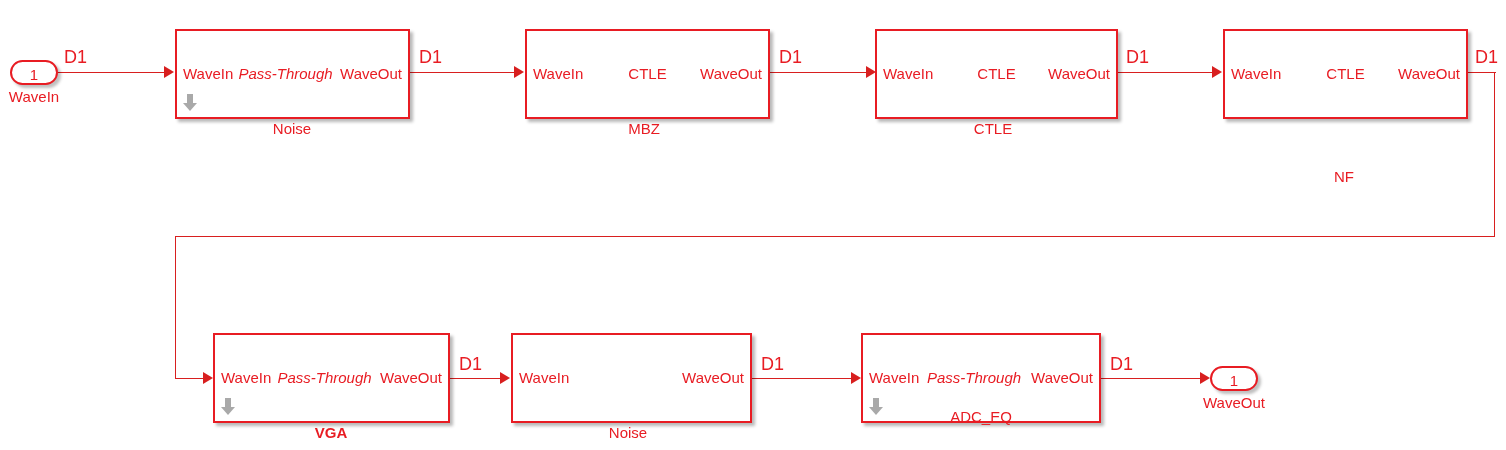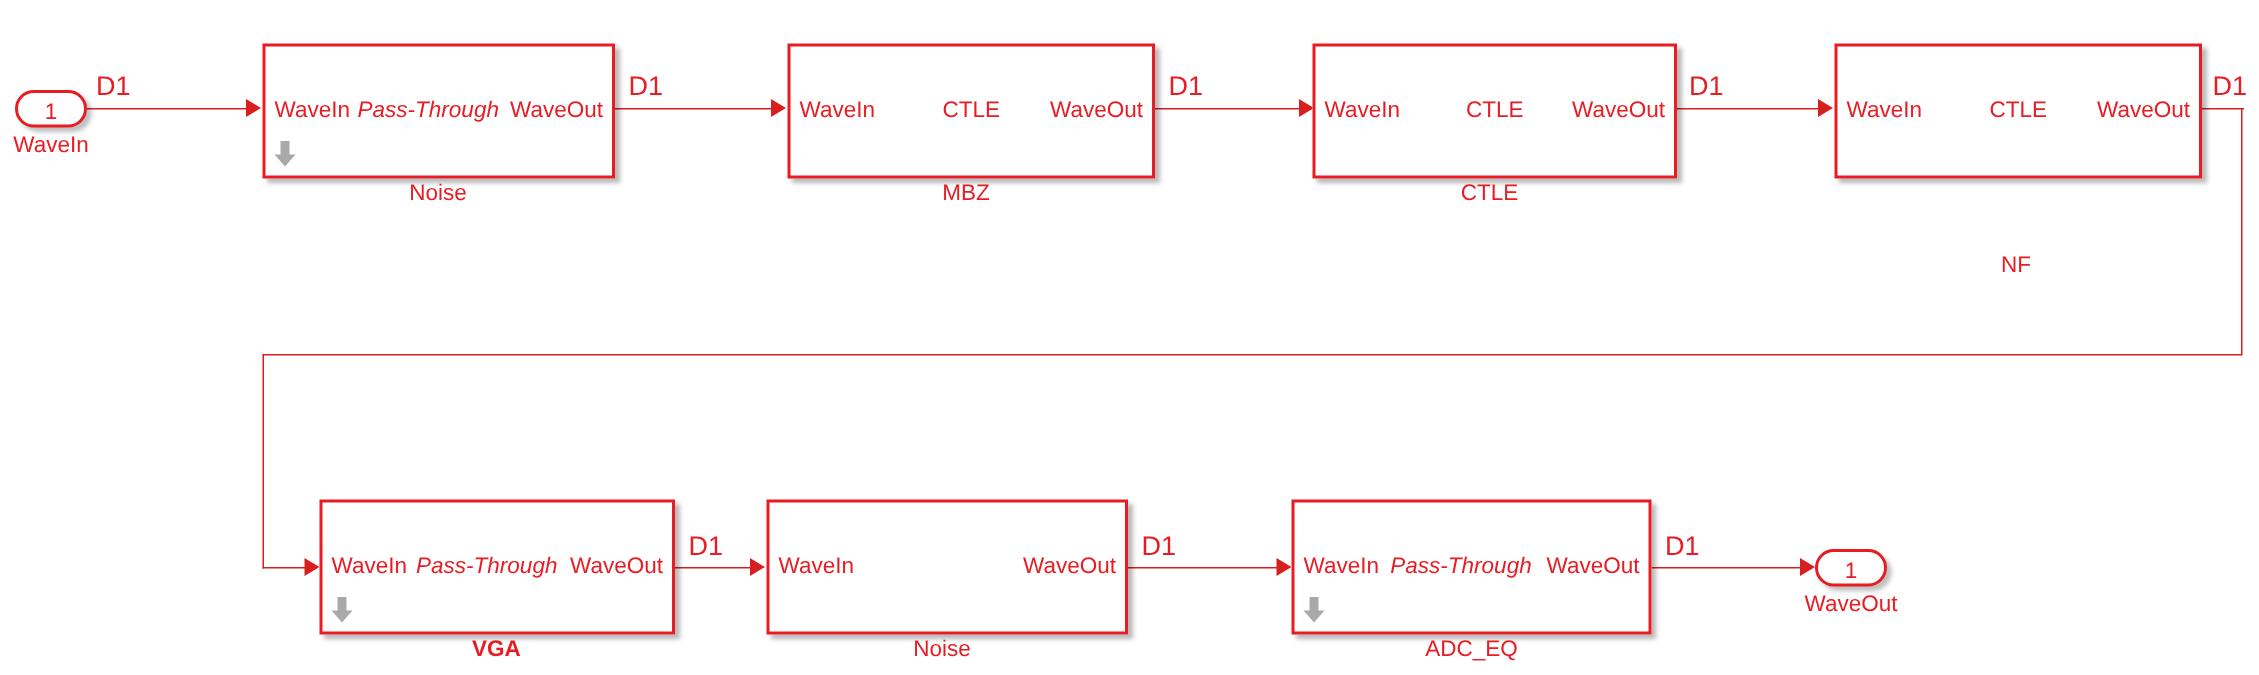--- a/index.html
+++ b/index.html
@@ -233,20 +233,20 @@
 
   <div class="block" style="left:861px; top:333px; width:240px; height:90px;">
     <div class="port-label port-in">WaveIn</div>
     <div class="body-label shift-left">Pass-Through</div>
     <div class="port-label port-out">WaveOut</div>
     <div class="mask-badge">
         <div class="stem"></div>
         <div class="head"></div>
       </div>
   </div>
-  <div class="block-name" style="left:981px; top:424px;">ADC_EQ</div>
+  <div class="block-name" style="left:981px; top:408px;">ADC_EQ</div>
 
   <div class="port-blk" style="left:1210px; top:366px; width:48px; height:25px; padding-top:5px;">
     <span>1</span>
   </div>
   <div class="port-name" style="left:1234px; top:394px;">WaveOut</div>
 
 </div>
 
 </body></html>

